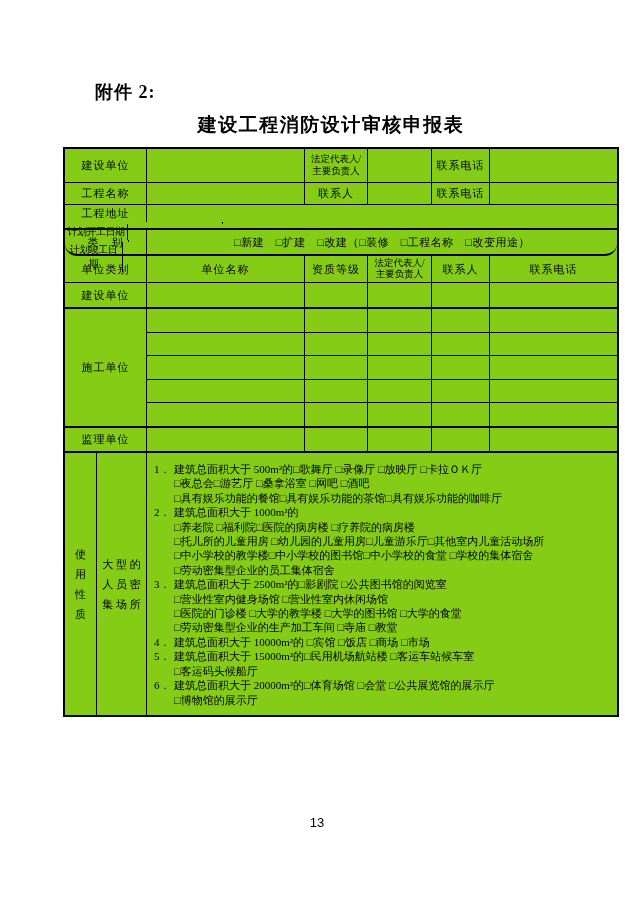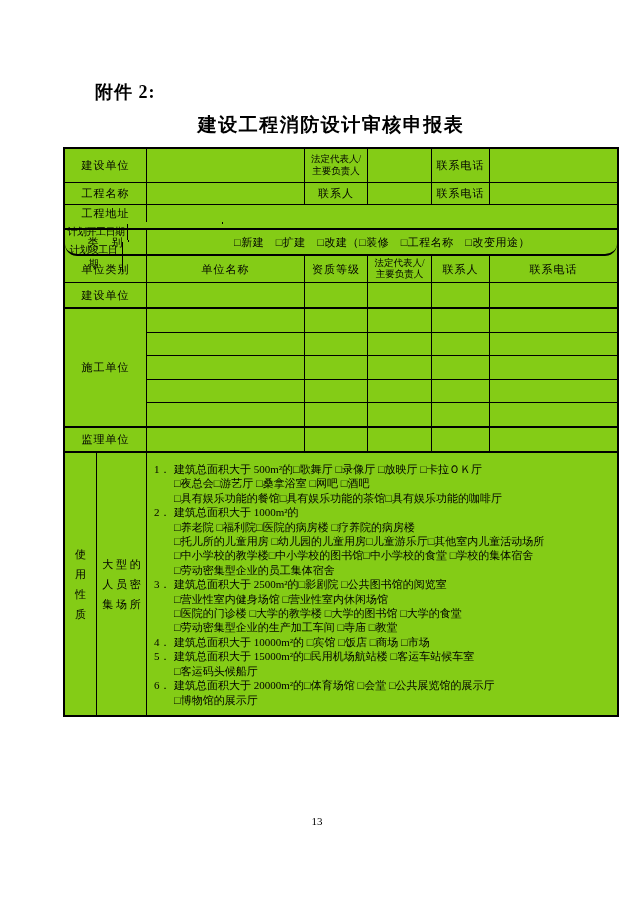--- a/index.html
+++ b/index.html
@@ -54,22 +54,22 @@
   .u2 { width:50px; flex:none; white-space:pre-line; line-height:20px; letter-spacing:0; }
   .u3 {
     flex:1; display:block; text-align:left; letter-spacing:0;
     padding:9px 4px 0 7px; font-size:11px; line-height:14.4px;
   }
   .usage-line { white-space:nowrap; display:flex; }
   .usage-line.cont { padding-left:20px; }
   .unum { width:20px; flex:none; }
   .page-number {
     position:absolute; top:815px; left:0; width:100%;
-    text-align:center; font-size:11px;
-    font-family:Liberation Serif, serif;
+    text-align:center; font-size:13px;
+    font-family:Liberation Sans, sans-serif;
   }
 </style>
 </head>
 <body>
 
 <div class="attachment">附件 2:</div>
 <div class="doc-title">建设工程消防设计审核申报表</div>
 
 <div class="form">
 

